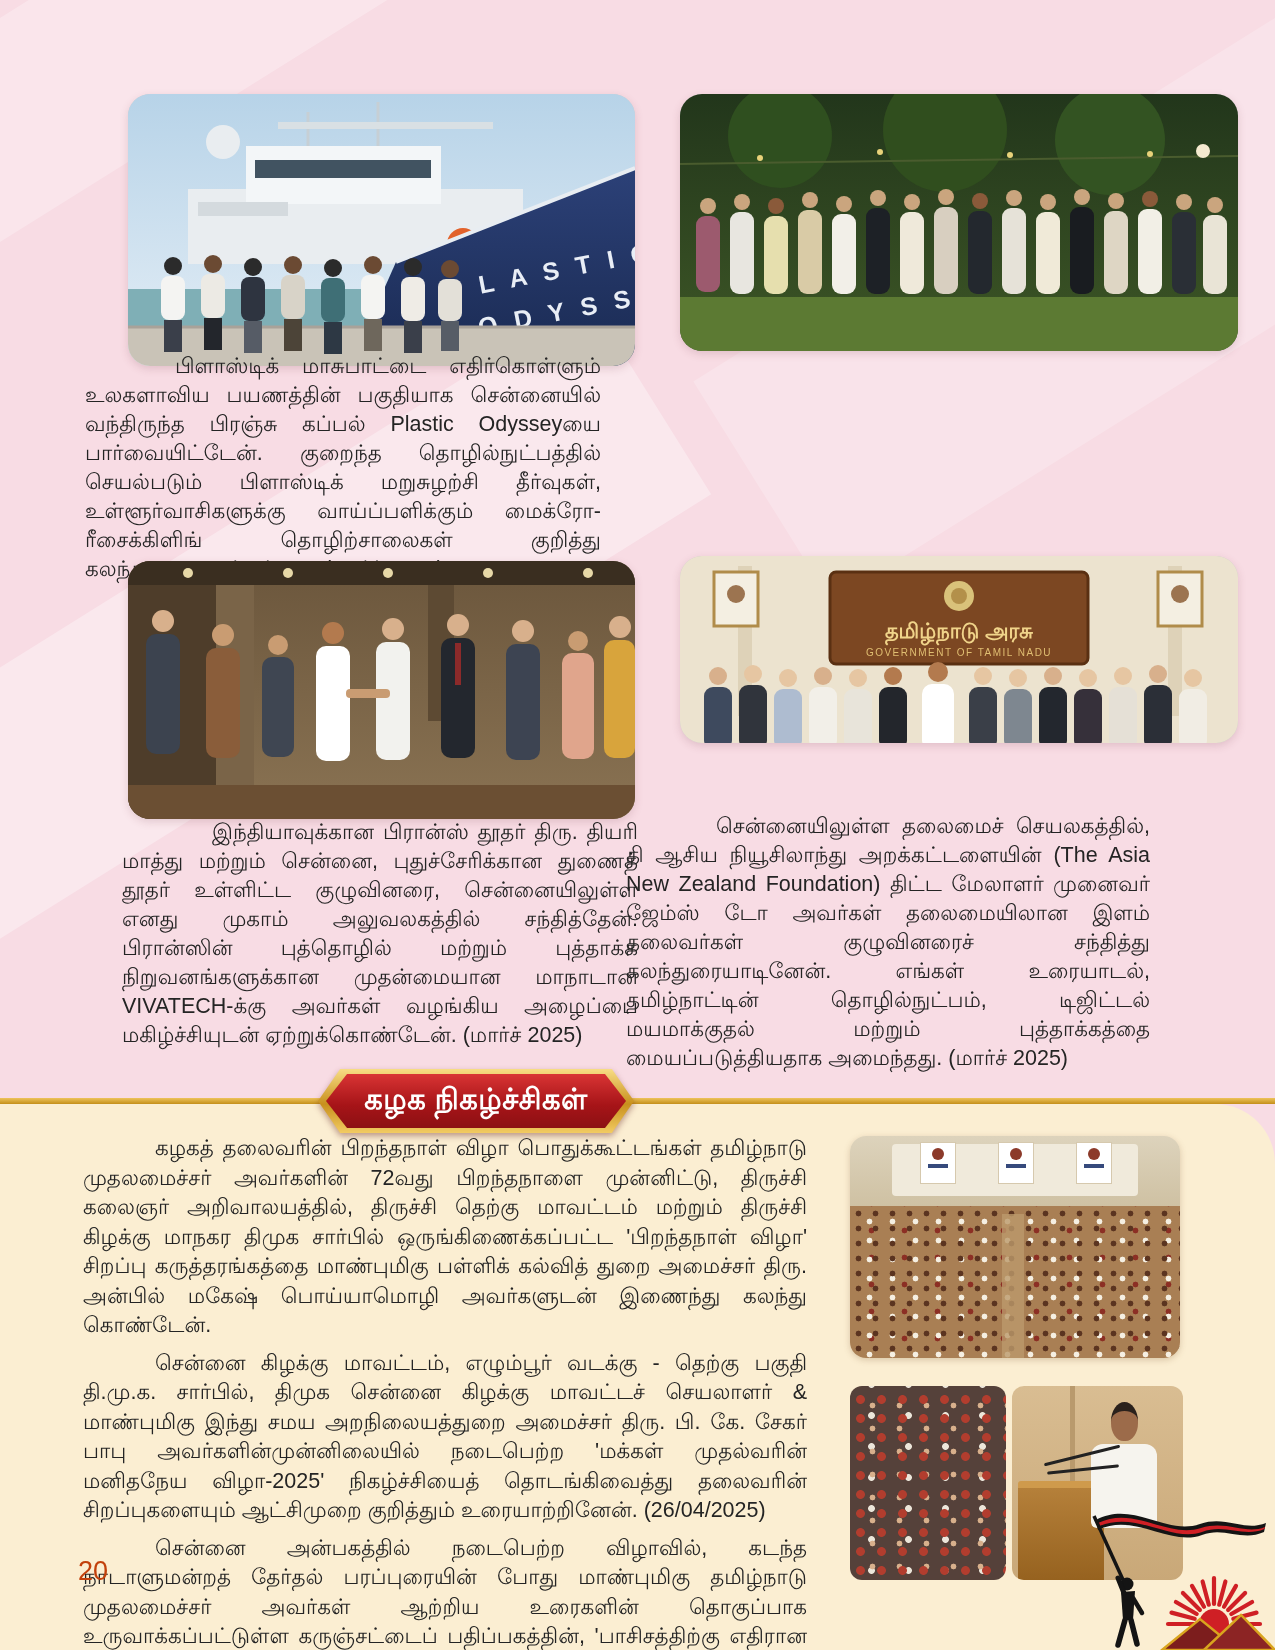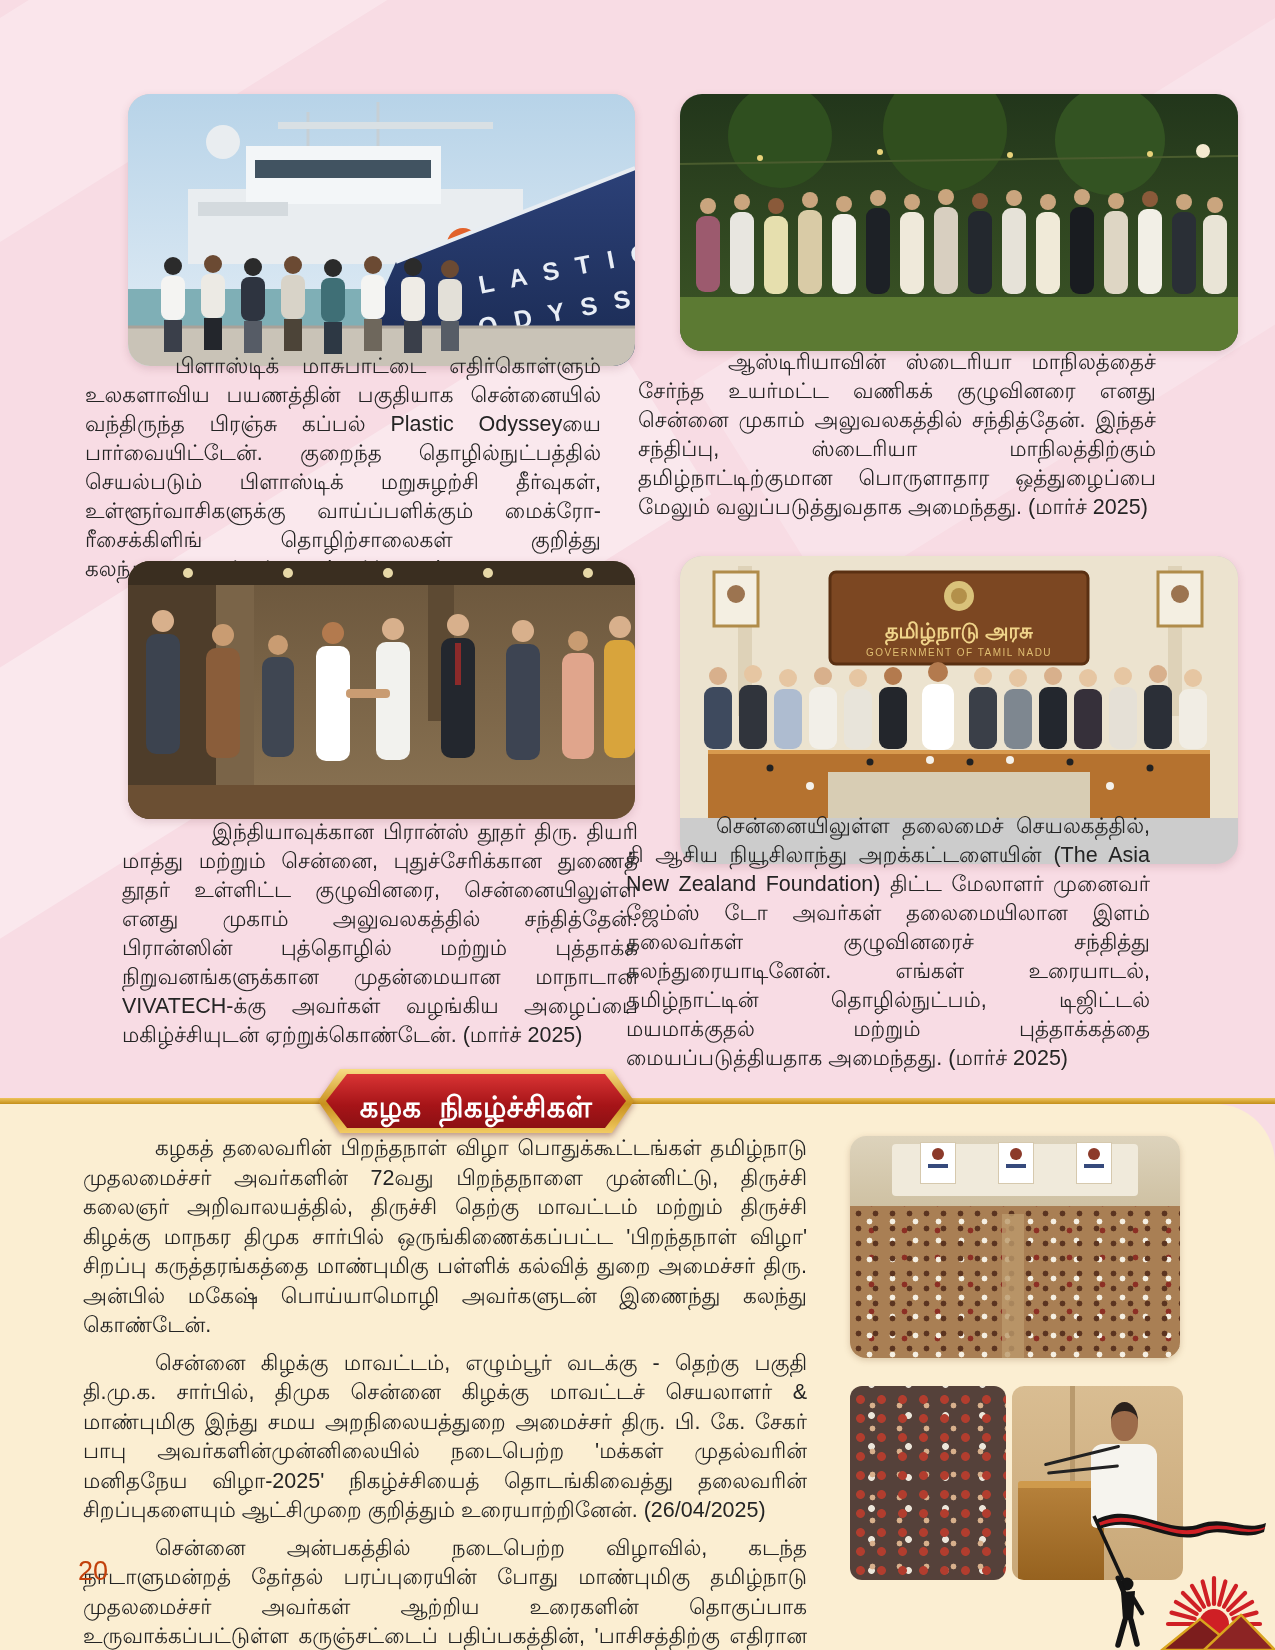--- a/index.html
+++ b/index.html
@@ -13,21 +13,21 @@
   .sheen{position:absolute; background:rgba(255,255,255,.35); transform:rotate(-32deg); z-index:0;}
   .sheen-a{left:-320px; top:560px; width:1050px; height:230px;}
   .sheen-b{left:-160px; top:-90px; width:720px; height:190px; background:rgba(255,255,255,.28);}
   .sheen-c{left:690px; top:110px; width:950px; height:260px; background:rgba(255,255,255,.22);}
 
   .photo{position:absolute; border-radius:22px; overflow:hidden; z-index:1; box-shadow:0 3px 8px rgba(120,60,80,.18); background:#ccc;}
   .photo svg{display:block;}
   .photo-1{left:88px; top:78px; width:507px; height:272px;}
   .photo-2{left:640px; top:78px; width:558px; height:257px;}
   .photo-3{left:88px; top:545px; width:507px; height:258px;}
-  .photo-4{left:640px; top:540px; width:558px; height:308px;}
+  .photo-4{left:640px; top:540px; width:558px; height:187px;}
 
   .caption{
     position:absolute; z-index:1; margin:0;
     font-size:21.5px; line-height:29px; text-align:justify; text-indent:90px;
     color:#242424;
   }
   .caption-1{left:85px;  top:352px; width:516px;}
   .caption-2{left:638px; top:348px; width:518px;}
   .caption-3{left:85px;  top:818px; width:516px;margin-left:37px;}
   .caption-4{left:626px; top:812px; width:524px;}
@@ -38,21 +38,21 @@
     background:#fbeed2; border-top-right-radius:60px;}
 
   .banner{position:absolute; left:318px; top:1069px; width:316px; height:64px; z-index:3;
     filter:drop-shadow(0 3px 3px rgba(90,20,20,.4));}
   .banner .gold{position:absolute; inset:0;
     background:linear-gradient(180deg,#f8dd85,#c8901d 55%,#f2cb62);
     clip-path:polygon(7% 0,93% 0,100% 50%,93% 100%,7% 100%,0 50%);}
   .banner .red{position:absolute; inset:5px 8px;
     background:linear-gradient(180deg,#d93434,#a61418 58%,#8c1013);
     clip-path:polygon(7% 0,93% 0,100% 50%,93% 100%,7% 100%,0 50%);
-    display:flex; align-items:flex-end; justify-content:center;font-family:Liberation Mono, monospace;}
+    display:flex; align-items:center; justify-content:center;}
   .banner .red span{color:#ffffff; font-weight:bold; font-size:29px; letter-spacing:.5px;}
 
   .events-text{position:absolute; left:75px; top:1126px; width:740px; z-index:3;}
   .events-text p{margin:8px; font-size:21.5px; line-height:29.5px; text-align:justify; text-indent:72px; color:#242424;}
 
   .photo-5{left:850px; top:1136px; width:330px; height:222px; border-radius:16px; z-index:3; position:absolute; overflow:hidden; box-shadow:0 2px 6px rgba(120,80,40,.25);}
   .p5-stage{position:absolute; left:0; top:0; width:100%; height:78px; background:linear-gradient(180deg,#ddd3bc,#cdbfa0);}
   .p5-backdrop{position:absolute; left:42px; top:8px; width:246px; height:52px; background:#f0eadb; border-radius:4px;}
   .p5-poster{position:absolute; top:6px; width:34px; height:40px; background:#ffffff; border:1px solid #d6c9ae;}
   .p5-poster i{display:block; width:12px; height:12px; border-radius:50%; background:#8c3a2a; margin:5px auto 0;}
@@ -257,21 +257,20 @@
           </g>
         <g>
             <circle cx="535" cy="111" r="8" fill="#caa57e"></circle>
             <rect x="523" y="121" width="24" height="79" rx="9" fill="#e9e4d6"></rect>
           </g>
       </g>
     </svg>
   </figure>
 
   <p class="caption caption-1">பிளாஸ்டிக் மாசுபாட்டை எதிர்கொள்ளும் உலகளாவிய பயணத்தின் பகுதியாக சென்னையில் வந்திருந்த பிரஞ்சு கப்பல் Plastic Odysseyயை பார்வையிட்டேன். குறைந்த தொழில்நுட்பத்தில் செயல்படும் பிளாஸ்டிக் மறுசுழற்சி தீர்வுகள், உள்ளூர்வாசிகளுக்கு வாய்ப்பளிக்கும் மைக்ரோ-ரீசைக்கிளிங் தொழிற்சாலைகள் குறித்து கலந்துரையாடப்பட்டது. (மார்ச் 2025)</p>
-  <p class="caption caption-2">ஆஸ்டிரியாவின் ஸ்டைரியா மாநிலத்தைச் சேர்ந்த உயர்மட்ட வணிகக் குழுவினரை எனது சென்னை முகாம் அலுவலகத்தில் சந்தித்தேன். இந்தச் சந்திப்பு, ஸ்டைரியா மாநிலத்திற்கும் தமிழ்நாட்டிற்குமான பொருளாதார ஒத்துழைப்பை மேலும் வலுப்படுத்துவதாக அமைந்தது. (மார்ச் 2025)</p>
 
   <figure class="photo photo-3">
     <svg viewBox="0 0 507 258" width="507" height="258">
       <defs>
         <linearGradient id="roomG" x1="0" y1="0" x2="0" y2="1">
           <stop offset="0" stop-color="#6b563c"></stop>
             <stop offset="1" stop-color="#8a7353"></stop>
         </linearGradient>
       </defs>
       <rect x="0" y="0" width="507" height="258" fill="url(#roomG)"></rect>

